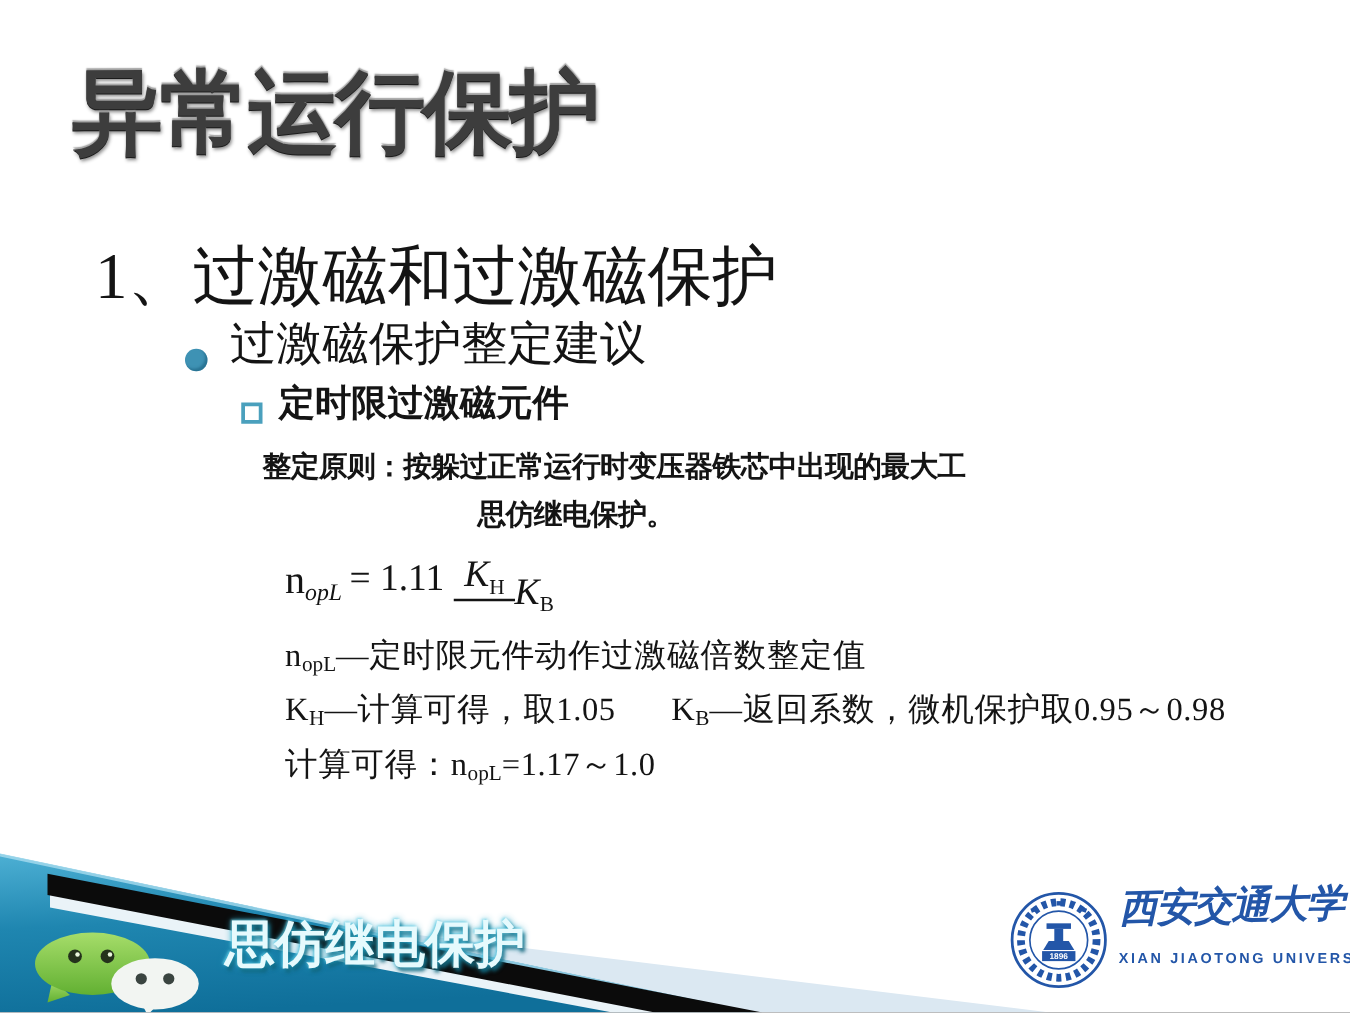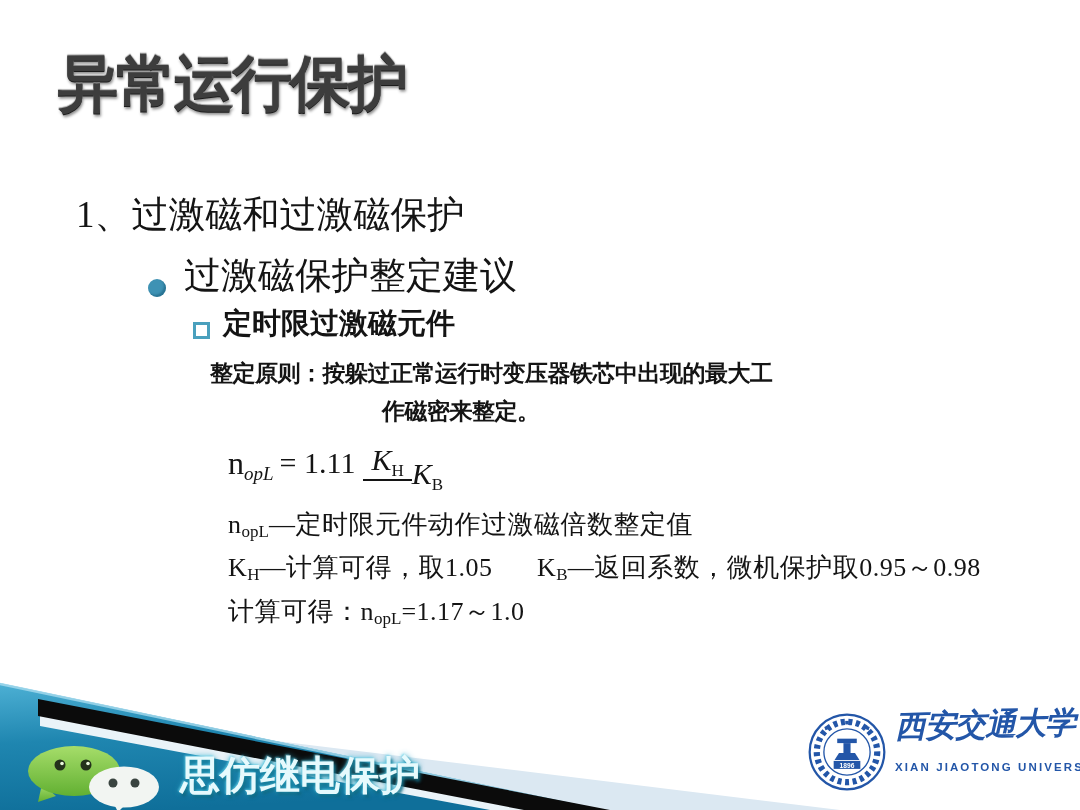--- a/index.html
+++ b/index.html
@@ -4,25 +4,25 @@
 <style>
   html,body{margin:0;padding:0;background:#888;}
   .slide{
     position:relative; width:1080px; height:810px; margin:0 auto;
     background:#ffffff; overflow:hidden;
     font-family:"Liberation Serif","DejaVu Serif",serif; color:#141414;
   }
   .abs{position:absolute; line-height:1; white-space:nowrap;}
 
   .title{
-    left:58px; top:54px; font-size:60px; font-weight:700; letter-spacing:-2px;
+    left:58px; top:54px; font-size:72px; font-weight:700; letter-spacing:-2px;
     font-family:"Liberation Sans","DejaVu Sans",sans-serif; color:#3d3d3d;
     text-shadow: 0 -1px 1px rgba(150,150,150,.9), 0 1px 0 #1c1c1c, 1px 3px 3px rgba(0,0,0,.45);
   }
-  .heading{left:76px; top:196px; font-size:37px;}
+  .heading{left:76px; top:196px; font-size:52px;}
   .b1-dot{left:148px; top:279px; width:18px; height:18px; border-radius:50%;
           background:#3e92b4; box-shadow:inset -2px -2px 2px rgba(0,60,90,.35);}
   .b1-text{left:184px; top:257px; font-size:37px;text-align:center;}
   .b2-sq{left:193px; top:322px; width:11px; height:11px; border:3px solid #4aa0bd; background:#fff;}
   .b2-text{left:223px; top:309px; font-size:29px; font-weight:600;}
   .p-line{font-size:23px; font-weight:600; letter-spacing:-0.5px;}
   .p1{left:210px; top:362px;}
   .p2{left:382px; top:400px;}
 
   .formula{left:228px; top:437px; display:flex; align-items:center; font-size:30px;}
@@ -37,22 +37,22 @@
   .note{font-size:26px; letter-spacing:0.5px;}
   .note sub{font-size:17px; vertical-align:-4px; line-height:0; letter-spacing:0;}
   .n1{left:228px; top:512px;}
   .n2a{left:228px; top:555px;}
   .n2b{left:537px; top:555px;}
   .n3{left:228px; top:599px;}
 
   .footer-svg{position:absolute; left:0; bottom:0; width:1080px; height:200px; display:block;}
   .wechat-svg{position:absolute; left:16px; top:744px; width:160px; height:66px;}
   .watermark{
-    left:180px; top:756px; font-size:40px; font-weight:700;
-    font-family:Liberation Serif, serif;
+    left:180px; top:740px; font-size:40px; font-weight:700;
+    font-family:Liberation Mono, monospace;
     color:#e6fafd;
     text-shadow:0 0 6px rgba(40,167,200,.9), 2px 3px 3px rgba(12,90,112,.85), -1px -1px 2px rgba(130,225,245,.7);
   }
   .logo{left:795px; top:700px; width:280px; height:100px;}
   .seal-svg{position:absolute; left:12px; top:12px; width:80px; height:80px;}
   .univ-cn{
     position:absolute; left:100px; top:6px; font-size:31px; font-weight:700; font-style:italic;
     color:#2356a8; letter-spacing:-1px; transform:rotate(-1.5deg); line-height:1.2; white-space:nowrap;
     font-family:"Liberation Serif","DejaVu Serif",serif;
   }
@@ -70,21 +70,21 @@
 
   <div class="abs heading">1、过激磁和过激磁保护</div>
 
   <div class="abs b1-dot"></div>
   <div class="abs b1-text">过激磁保护整定建议</div>
 
   <div class="abs b2-sq"></div>
   <div class="abs b2-text">定时限过激磁元件</div>
 
   <div class="abs p-line p1">整定原则：按躲过正常运行时变压器铁芯中出现的最大工</div>
-  <div class="abs p-line p2">作磁密来整定。</div>
+  <div class="abs p-line p2">思仿继电保护。</div>
 
   <div class="abs formula">
     <span><span class="base">n</span><sub>opL</sub></span>
     <span class="mid">= 1.11</span>
     <span class="frac">
       <span class="num"><span>K</span><sub>H</sub></span>
       <span class="den"><span>K</span><sub>B</sub></span>
     </span>
   </div>
 

